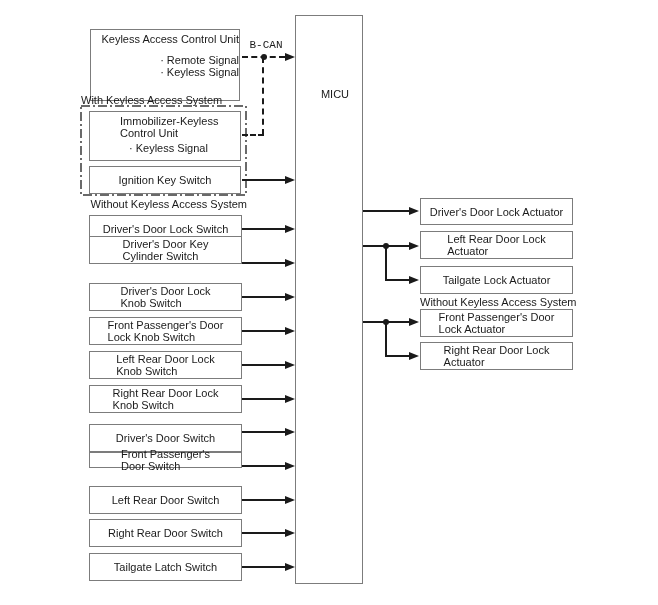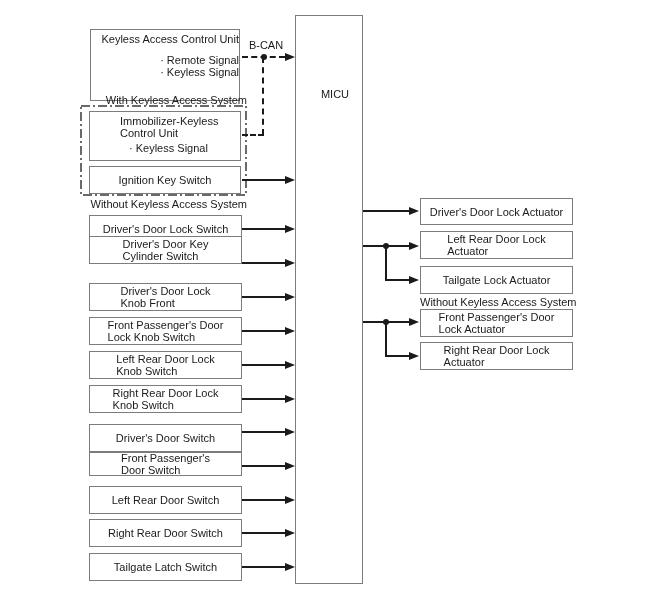--- a/index.html
+++ b/index.html
@@ -33,21 +33,21 @@
 <div id="canvas">
 
   <div class="box" style="left:90px;top:29px;width:150px;height:72px;flex-direction:column;justify-content:flex-start;align-items:flex-end;padding-top:3px;">
     <div style="text-align:center;">Keyless Access Control Unit</div>
     <div style="margin-top:9px;padding-left:36px;text-align:left;">
       <div>· Remote Signal</div>
       <div>· Keyless Signal</div>
     </div>
   </div>
 
-  <div class="flabel" style="left:81px;top:94px;width:166px;text-align:right;">With Keyless Access System</div>
+  <div class="flabel" style="left:81px;top:94px;width:166px;text-align:left;">With Keyless Access System</div>
 
   <svg class="dashdot" width="169" height="93" style="left:79px;top:104px;">
     <rect x="2" y="2" width="165" height="89" fill="none" stroke="#6a6a6a" stroke-width="2" stroke-dasharray="9 3 2 3"></rect>
   </svg>
 
   <div class="box" style="left:89px;top:111px;width:152px;height:50px;flex-direction:column;align-items:flex-start;justify-content:flex-start;padding:3px 0 0 30px;text-align:left;">
     <div class="lbl">Immobilizer-Keyless
 Control Unit</div>
     <div style="padding-left:9px;margin-top:3px;">· Keyless Signal</div>
   </div>
@@ -60,38 +60,38 @@
 
   <div class="box" style="left:89px;top:215px;width:153px;height:28px;">
     <span class="lbl">Driver's Door Lock Switch</span>
     </div>
   <div class="box" style="left:89px;top:236px;width:153px;height:28px;">
     <span class="lbl">Driver's Door Key
 Cylinder Switch</span>
     </div>
   <div class="box" style="left:89px;top:283px;width:153px;height:28px;">
     <span class="lbl">Driver's Door Lock
-Knob Front</span>
+Knob Switch</span>
     </div>
   <div class="box" style="left:89px;top:317px;width:153px;height:28px;">
     <span class="lbl">Front Passenger's Door
 Lock Knob Switch</span>
     </div>
   <div class="box" style="left:89px;top:351px;width:153px;height:28px;">
     <span class="lbl">Left Rear Door Lock
 Knob Switch</span>
     </div>
   <div class="box" style="left:89px;top:385px;width:153px;height:28px;">
     <span class="lbl">Right Rear Door Lock
 Knob Switch</span>
     </div>
   <div class="box" style="left:89px;top:418px;width:153px;height:28px;margin-top:6px;">
     <span class="lbl">Driver's Door Switch</span>
     </div>
-  <div class="box" style="left:89px;top:452px;width:153px;height:24px;">
+  <div class="box" style="left:89px;top:452px;width:153px;height:16px;">
     <span class="lbl">Front Passenger's
 Door Switch</span>
     </div>
   <div class="box" style="left:89px;top:486px;width:153px;height:28px;">
     <span class="lbl">Left Rear Door Switch</span>
     </div>
   <div class="box" style="left:89px;top:553px;width:153px;height:28px;">
     <span class="lbl">Tailgate Latch Switch</span>
     </div>
   <div class="box" style="left:89px;top:519px;width:153px;height:28px;">
@@ -115,21 +115,21 @@
   <div class="flabel" style="left:420px;top:296px;width:153px;text-align:center;">Without Keyless Access System</div>
   <div class="box" style="left:420px;top:309px;width:153px;height:28px;">
     <span class="lbl">Front Passenger's Door
 Lock Actuator</span>
     </div>
   <div class="box" style="left:420px;top:342px;width:153px;height:28px;">
     <span class="lbl">Right Rear Door Lock
 Actuator</span>
     </div>
 
-  <div class="flabel" style="left:246px;top:39px;width:40px;text-align:center;">B-CAN</div>
+  <div class="flabel" style="left:246px;top:39px;width:40px;text-align:center;font-family:Liberation Mono, monospace;">B-CAN</div>
   <div class="hdash" style="left:242px;top:56px;width:43px;"></div>
   <div class="ahead" style="left:285px;top:53px;"></div>
   <div class="vdash" style="left:262px;top:57px;height:78px;"></div>
   <div class="hdash" style="left:242px;top:134px;width:22px;"></div>
   <div class="dot" style="left:261px;top:54px;"></div>
 
   <div class="hline" style="left:242px;top:179px;width:43px;"></div>
   <div class="ahead" style="left:285px;top:176px;"></div>
   <div class="hline" style="left:242px;top:228px;width:43px;"></div>
   <div class="ahead" style="left:285px;top:225px;"></div>

